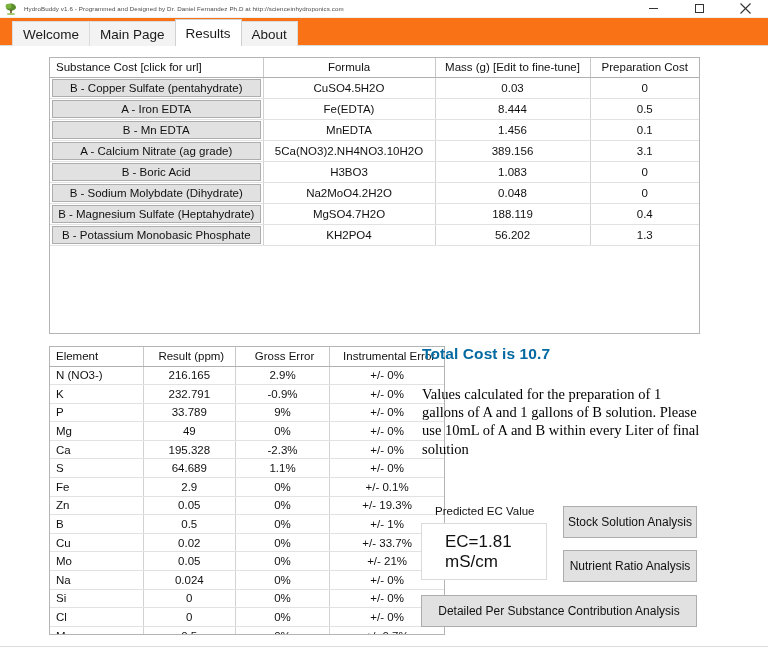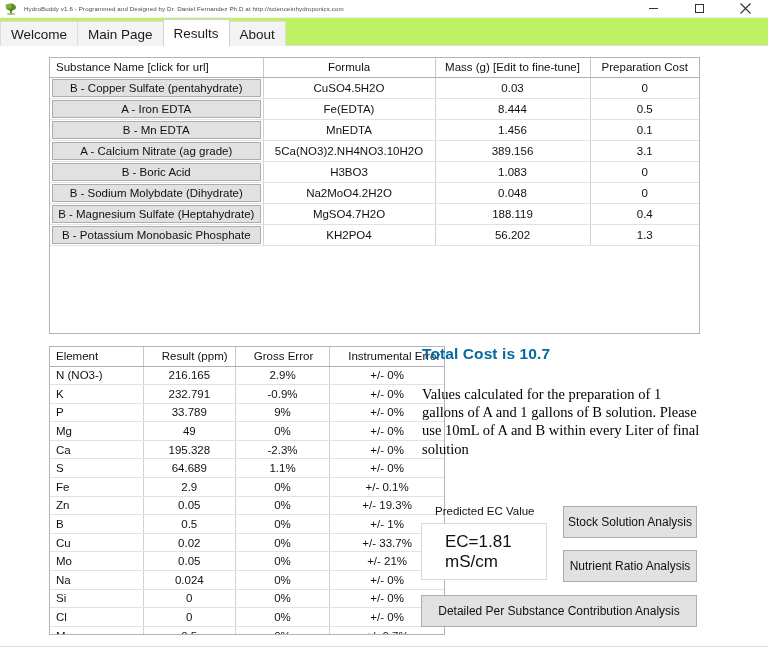--- a/index.html
+++ b/index.html
@@ -53,24 +53,24 @@
     align-items: center;
     justify-content: center;
     background: #ffffff;
   }
   .winbtn svg { display: block; }
 
   
   .tabstrip {
     position: relative;
     height: 28px;
-    background: #bef264;
+    background: #f97316;
     display: flex;
     align-items: flex-end;
-    padding-left: 0px;
+    padding-left: 12px;
     box-sizing: border-box;
   }
   .tabstrip::after {
     content: "";
     position: absolute;
     left: 0; right: 0; bottom: 0;
     height: 1px;
     background: #dcdcdc;
   }
   .tab {
@@ -177,21 +177,21 @@
     font-size: 11.5px;
     text-align: center;
     color: #111;
     cursor: pointer;
     white-space: nowrap;
     overflow: hidden;
   }
 
   
   #element-grid th { text-align: left; padding-left: 6px; }
-  #element-grid th.c1 { padding-left: 18px; }
+  #element-grid th.c1 { text-align: center; padding-left: 8px; }
   #element-grid td.el { text-align: left; padding-left: 6px; }
 
   
   .total-cost {
     position: absolute;
     left: 422px;
     top: 299px;
     font-size: 15.5px;
     font-weight: bold;
     color: #0369a1;
@@ -310,21 +310,21 @@
   <div class="grid-wrap" id="substance-grid-wrap">
     <table class="grid" id="substance-grid">
       <colgroup>
         <col style="width:213px">
           <col style="width:172px">
           <col style="width:155px">
           <col style="width:109px">
       </colgroup>
       <thead>
         <tr>
-          <th class="col-name">Substance Name [click for url]</th>
+          <th class="col-name">Substance Cost [click for url]</th>
           <th>Formula</th>
           <th>Mass (g) [Edit to fine-tune]</th>
           <th>Preparation Cost</th>
         </tr>
       </thead>
       <tbody id="substance-body">
           <tr>
             <td class="name-cell">
               <span class="name-btn">B - Copper Sulfate (pentahydrate)</span>
             </td>

